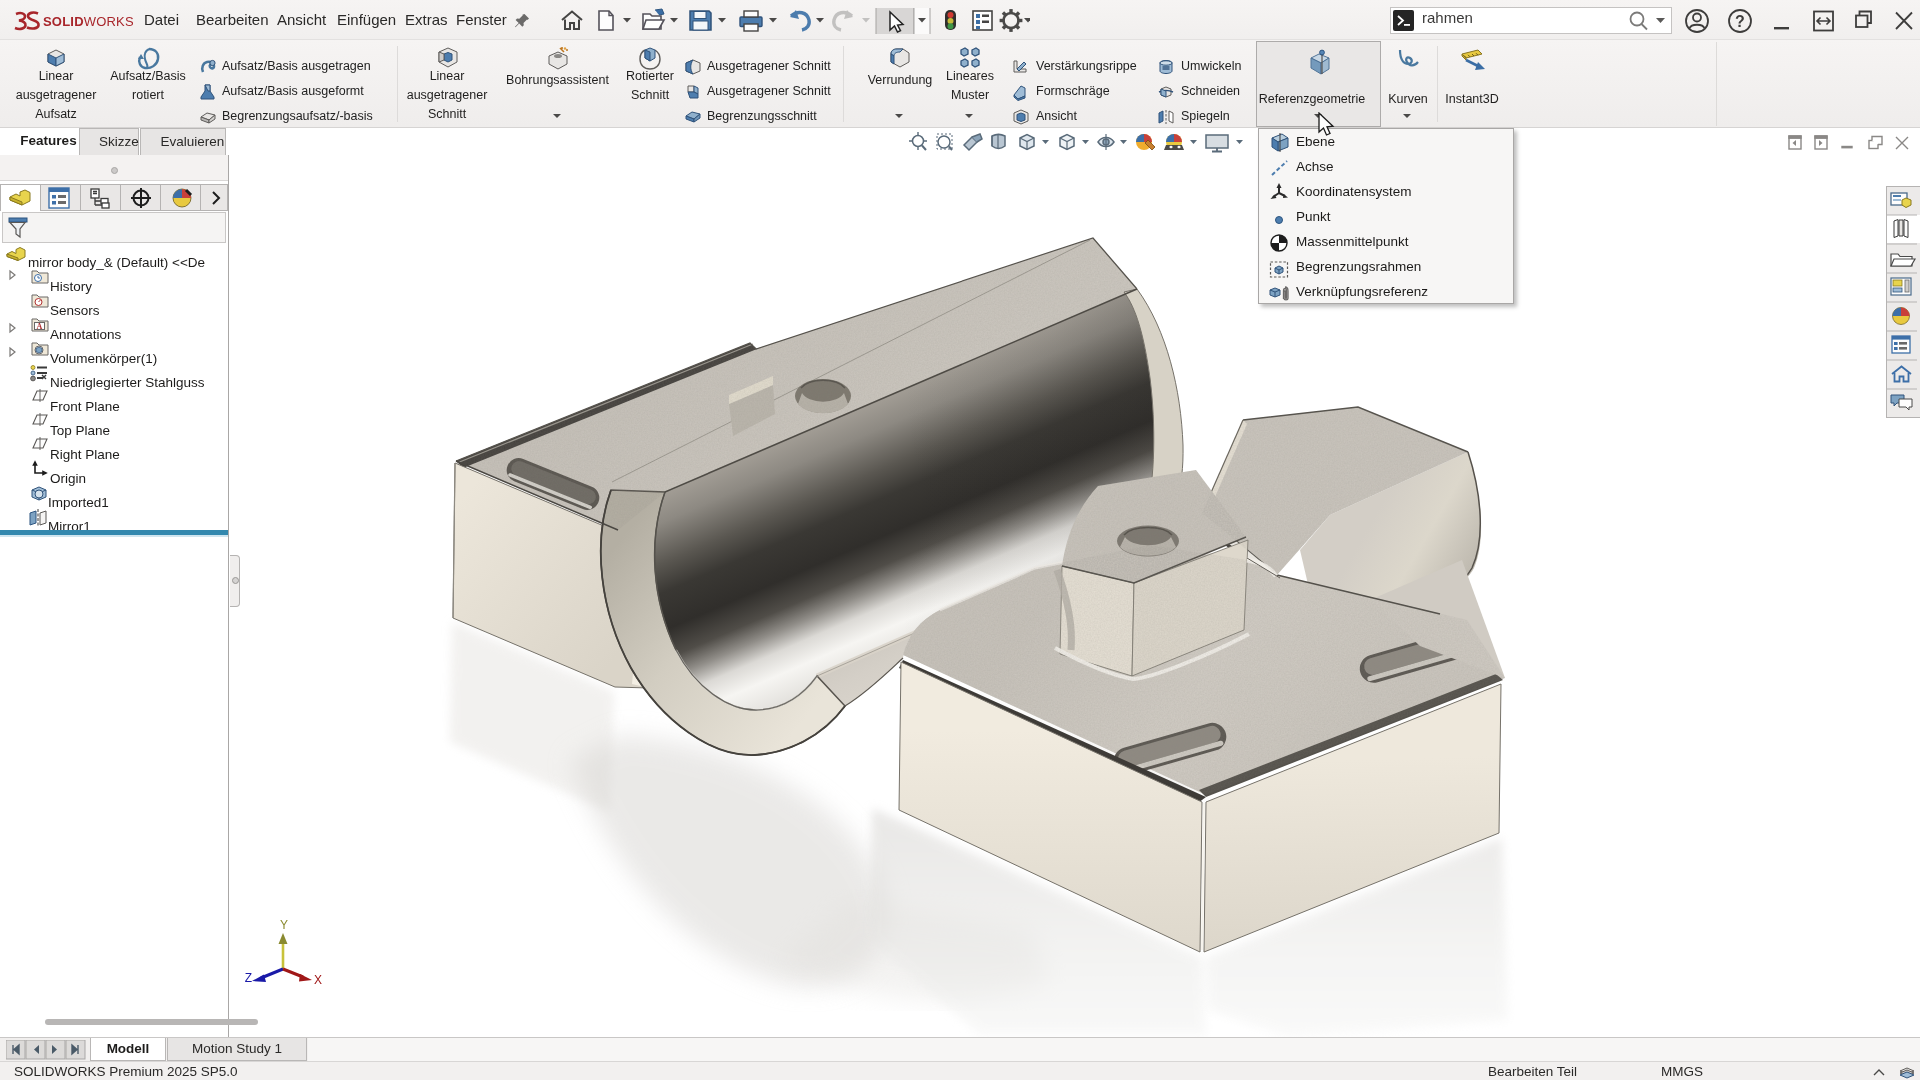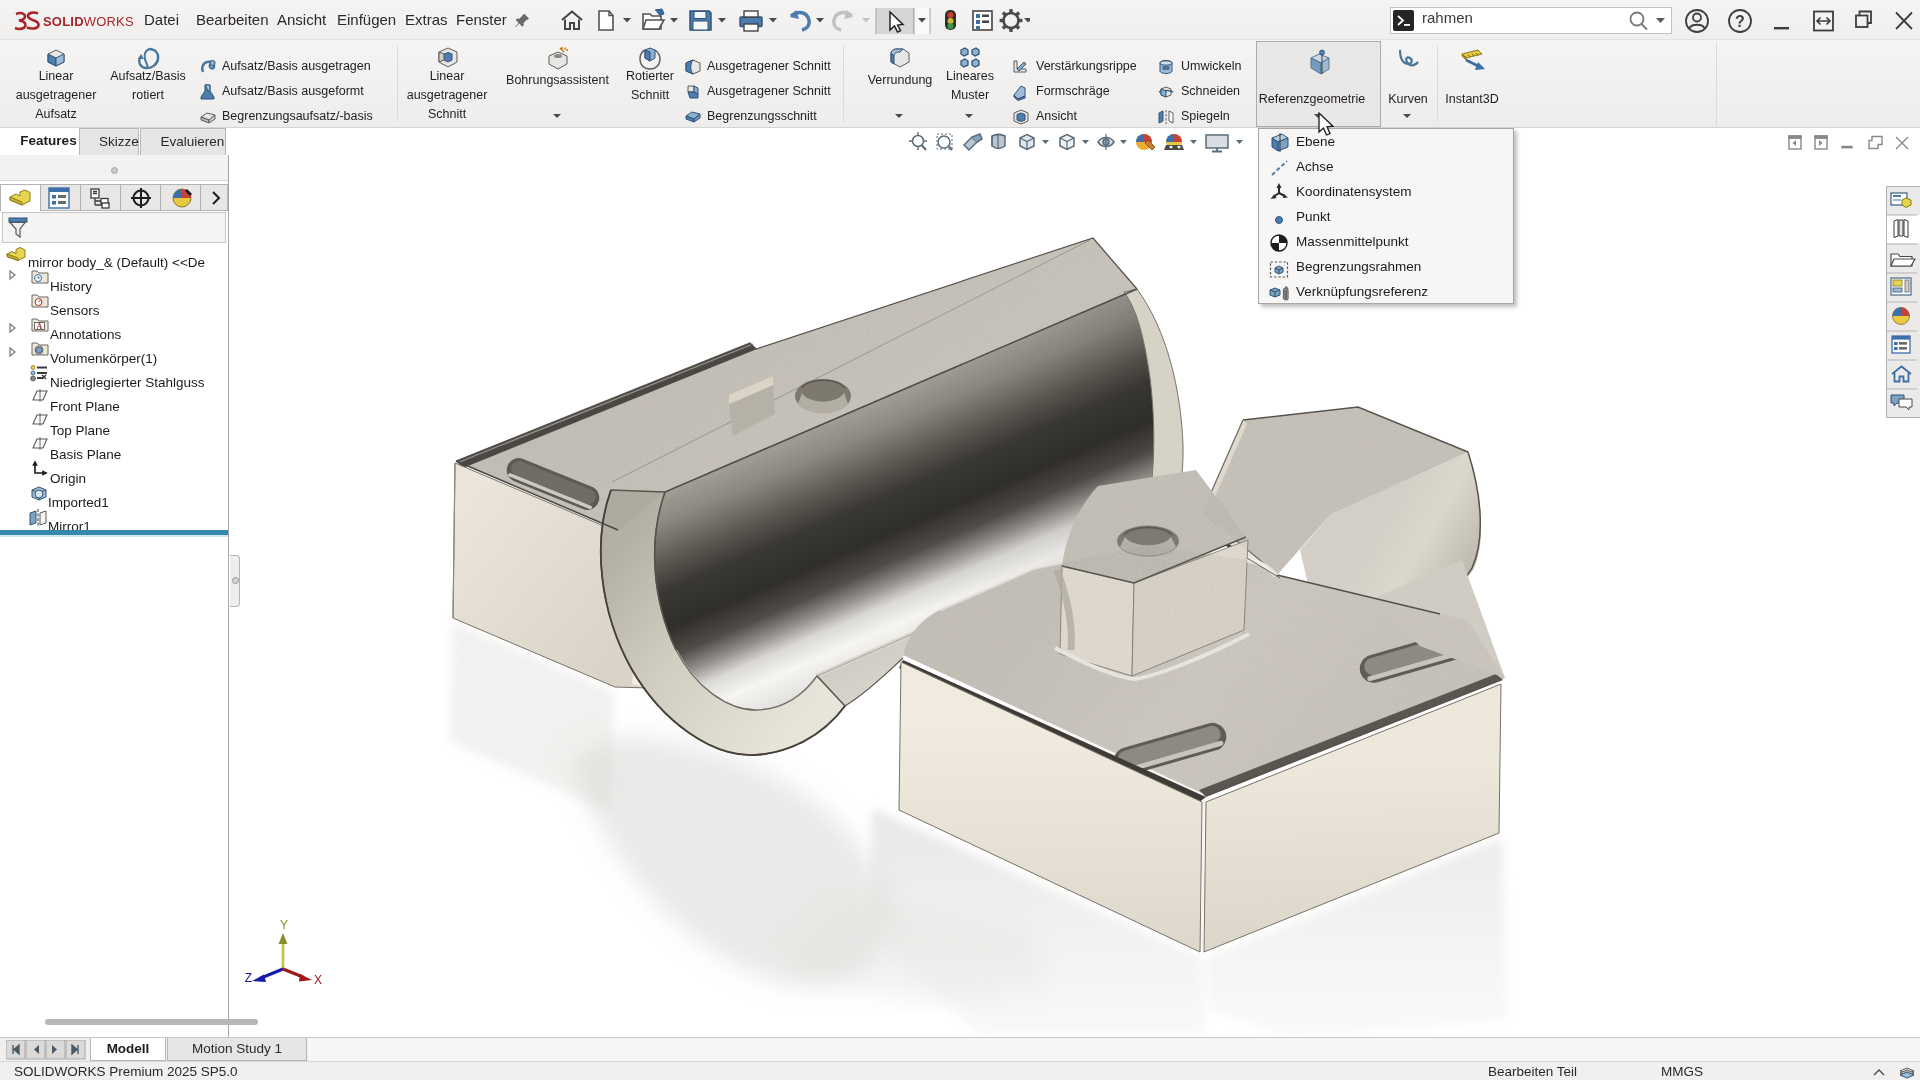--- a/index.html
+++ b/index.html
@@ -463,21 +463,21 @@
   <div class="treerow" style="top:208px">
       <span style="left:50px">Niedriglegierter Stahlguss</span>
     </div>
   <div class="treerow" style="top:232px">
       <span style="left:50px">Front Plane</span>
     </div>
   <div class="treerow" style="top:256px">
       <span style="left:50px">Top Plane</span>
     </div>
   <div class="treerow" style="top:280px">
-      <span style="left:50px">Basis Plane</span>
+      <span style="left:50px">Right Plane</span>
     </div>
   <div class="treerow" style="top:304px">
       <span style="left:50px">Origin</span>
     </div>
   <div class="treerow" style="top:328px">
       <span style="left:48px">Imported1</span>
     </div>
   <div class="treerow" style="top:352px">
       <span style="left:48px">Mirror1</span>
     </div>

